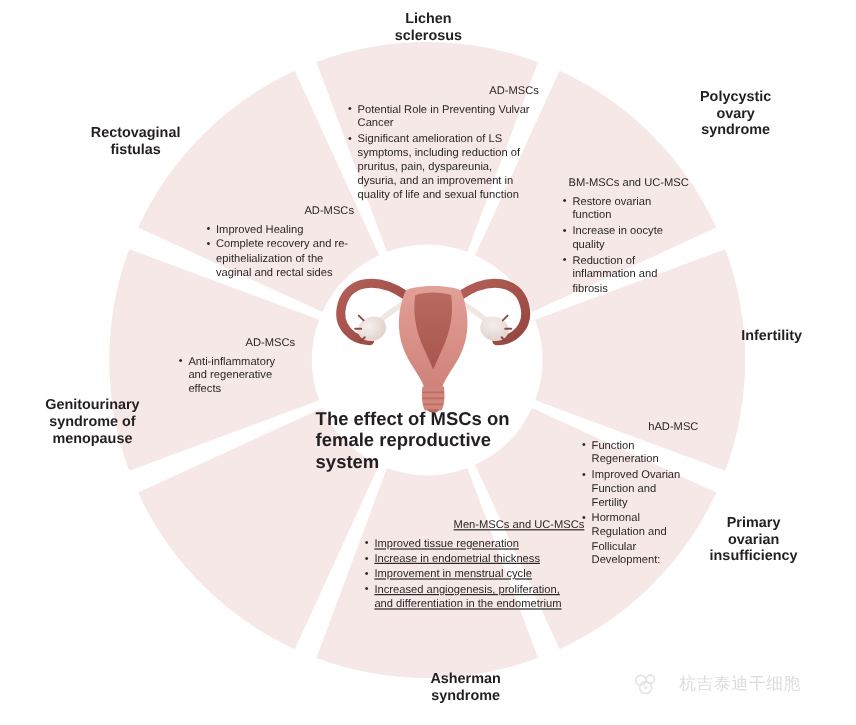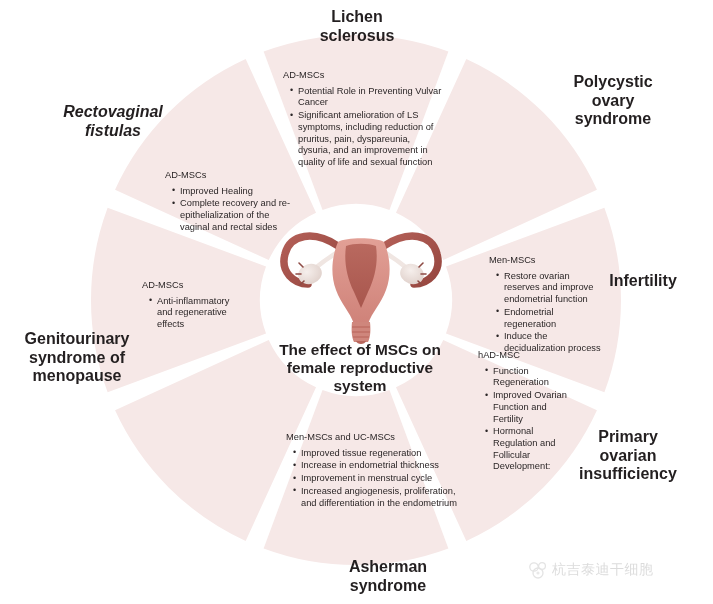--- a/index.html
+++ b/index.html
@@ -25,44 +25,45 @@
     position: absolute;
     left: 0; top: 0;
     width: 713px;
     height: 604px;
   }
 
   
   .outer-label {
     position: absolute;
     font-weight: bold;
-    font-size: 16px;
+    font-size: 12px;
     line-height: 1.17;
     text-align: center;
     color: #231f20;
     white-space: pre-line;
   }
   .ol-lichen        { left: 292px; top: 8px;   width: 130px; }
   .ol-pcos          { left: 543px; top: 73px;  width: 140px; }
   .ol-infertility   { left: 578px; top: 272px; width: 130px; }
   .ol-poi           { left: 553px; top: 428px; width: 150px; }
   .ol-asherman      { left: 318px; top: 558px; width: 140px; }
   .ol-gsm           { left: 2px;   top: 330px; width: 150px; }
-  .ol-rvf           { left: 38px;  top: 103px; width: 150px; font-style: italic; }
+  .ol-rvf           { left: 38px;  top: 103px; width: 150px; }
 
   
   .seg {
     position: absolute;
     font-size: 9.3px;
     line-height: 1.26;
     color: #2b2627;
   }
   .seg .src {
     display: block;
     margin: 0 0 1px 0;
+    text-align: right;
   }
   .seg ul {
     margin: 4px;
     padding-left: 11px;
     list-style: none;
   }
   .seg li {
     position: relative;
     margin: 0 0 1px 0;
   }
@@ -71,31 +72,30 @@
     position: absolute;
     left: -8px;
     top: -0.5px;
     font-size: 9px;
   }
 
   .seg-lichen    { left: 283px; top: 70px;  width: 166px; }
   .seg-pcos      { left: 462px; top: 147px; width: 112px; }
   .seg-infert    { left: 489px; top: 255px; width: 116px; }
   .seg-poi       { left: 478px; top: 350px; width: 104px; }
-  .seg-asherman  { left: 286px; top: 432px; width: 190px; }
+  .seg-asherman  { left: 297px; top: 432px; width: 190px; text-decoration: underline; }
   .seg-gsm       { left: 142px; top: 280px; width: 104px; }
   .seg-rvf       { left: 165px; top: 170px; width: 130px; }
 
   
   .center-title {
     position: absolute;
     left: 263px;
     top: 341px;
     width: 194px;
-    text-align: center;
     font-weight: bold;
     font-size: 15.4px;
     line-height: 1.18;
     color: #231f20;
     white-space: pre-line;
   }
   .uterus-wrap {
     position: absolute;
     left: 268px;
     top: 212px;
@@ -104,21 +104,21 @@
   }
   .uterus-wrap svg { display: block; }
 
   
   .watermark {
     position: absolute;
     left: 528px;
     top: 561px;
     display: flex;
     align-items: flex-end;
-    gap: 2px;
+    gap: 16px;
     opacity: 0.5;
   }
   .watermark .wm-text {
     font-size: 14px;
     color: #b9b9b9;
     letter-spacing: 0.5px;
     font-family: "DejaVu Sans", sans-serif;
   }
 </style>
 </head>
@@ -157,29 +157,29 @@
 fistulas</div>
 
   <div class="seg seg-lichen">
     <span class="src">AD-MSCs</span>
     <ul>
         <li>Potential Role in Preventing Vulvar Cancer</li>
         <li>Significant amelioration of LS symptoms, including reduction of pruritus, pain, dyspareunia, dysuria, and an improvement in quality of life and sexual function</li>
       </ul>
   </div>
 
-
-  <div class="seg seg-infert">
-    <span class="src">Men-MSCs</span>
-    <ul>
-        <li>Restore ovarian reserves and improve endometrial function</li>
-        <li>Endometrial regeneration</li>
-        <li>Induce the decidualization process</li>
-      </ul>
-  </div>
+  <div class="seg seg-pcos">
+    <span class="src">BM-MSCs and UC-MSC</span>
+    <ul>
+        <li>Restore ovarian function</li>
+        <li>Increase in oocyte quality</li>
+        <li>Reduction of inflammation and fibrosis</li>
+      </ul>
+  </div>
+
 
   <div class="seg seg-poi">
     <span class="src">hAD-MSC</span>
     <ul>
         <li>Function Regeneration</li>
         <li>Improved Ovarian Function and Fertility</li>
         <li>Hormonal Regulation and Follicular Development:</li>
       </ul>
   </div>
 

